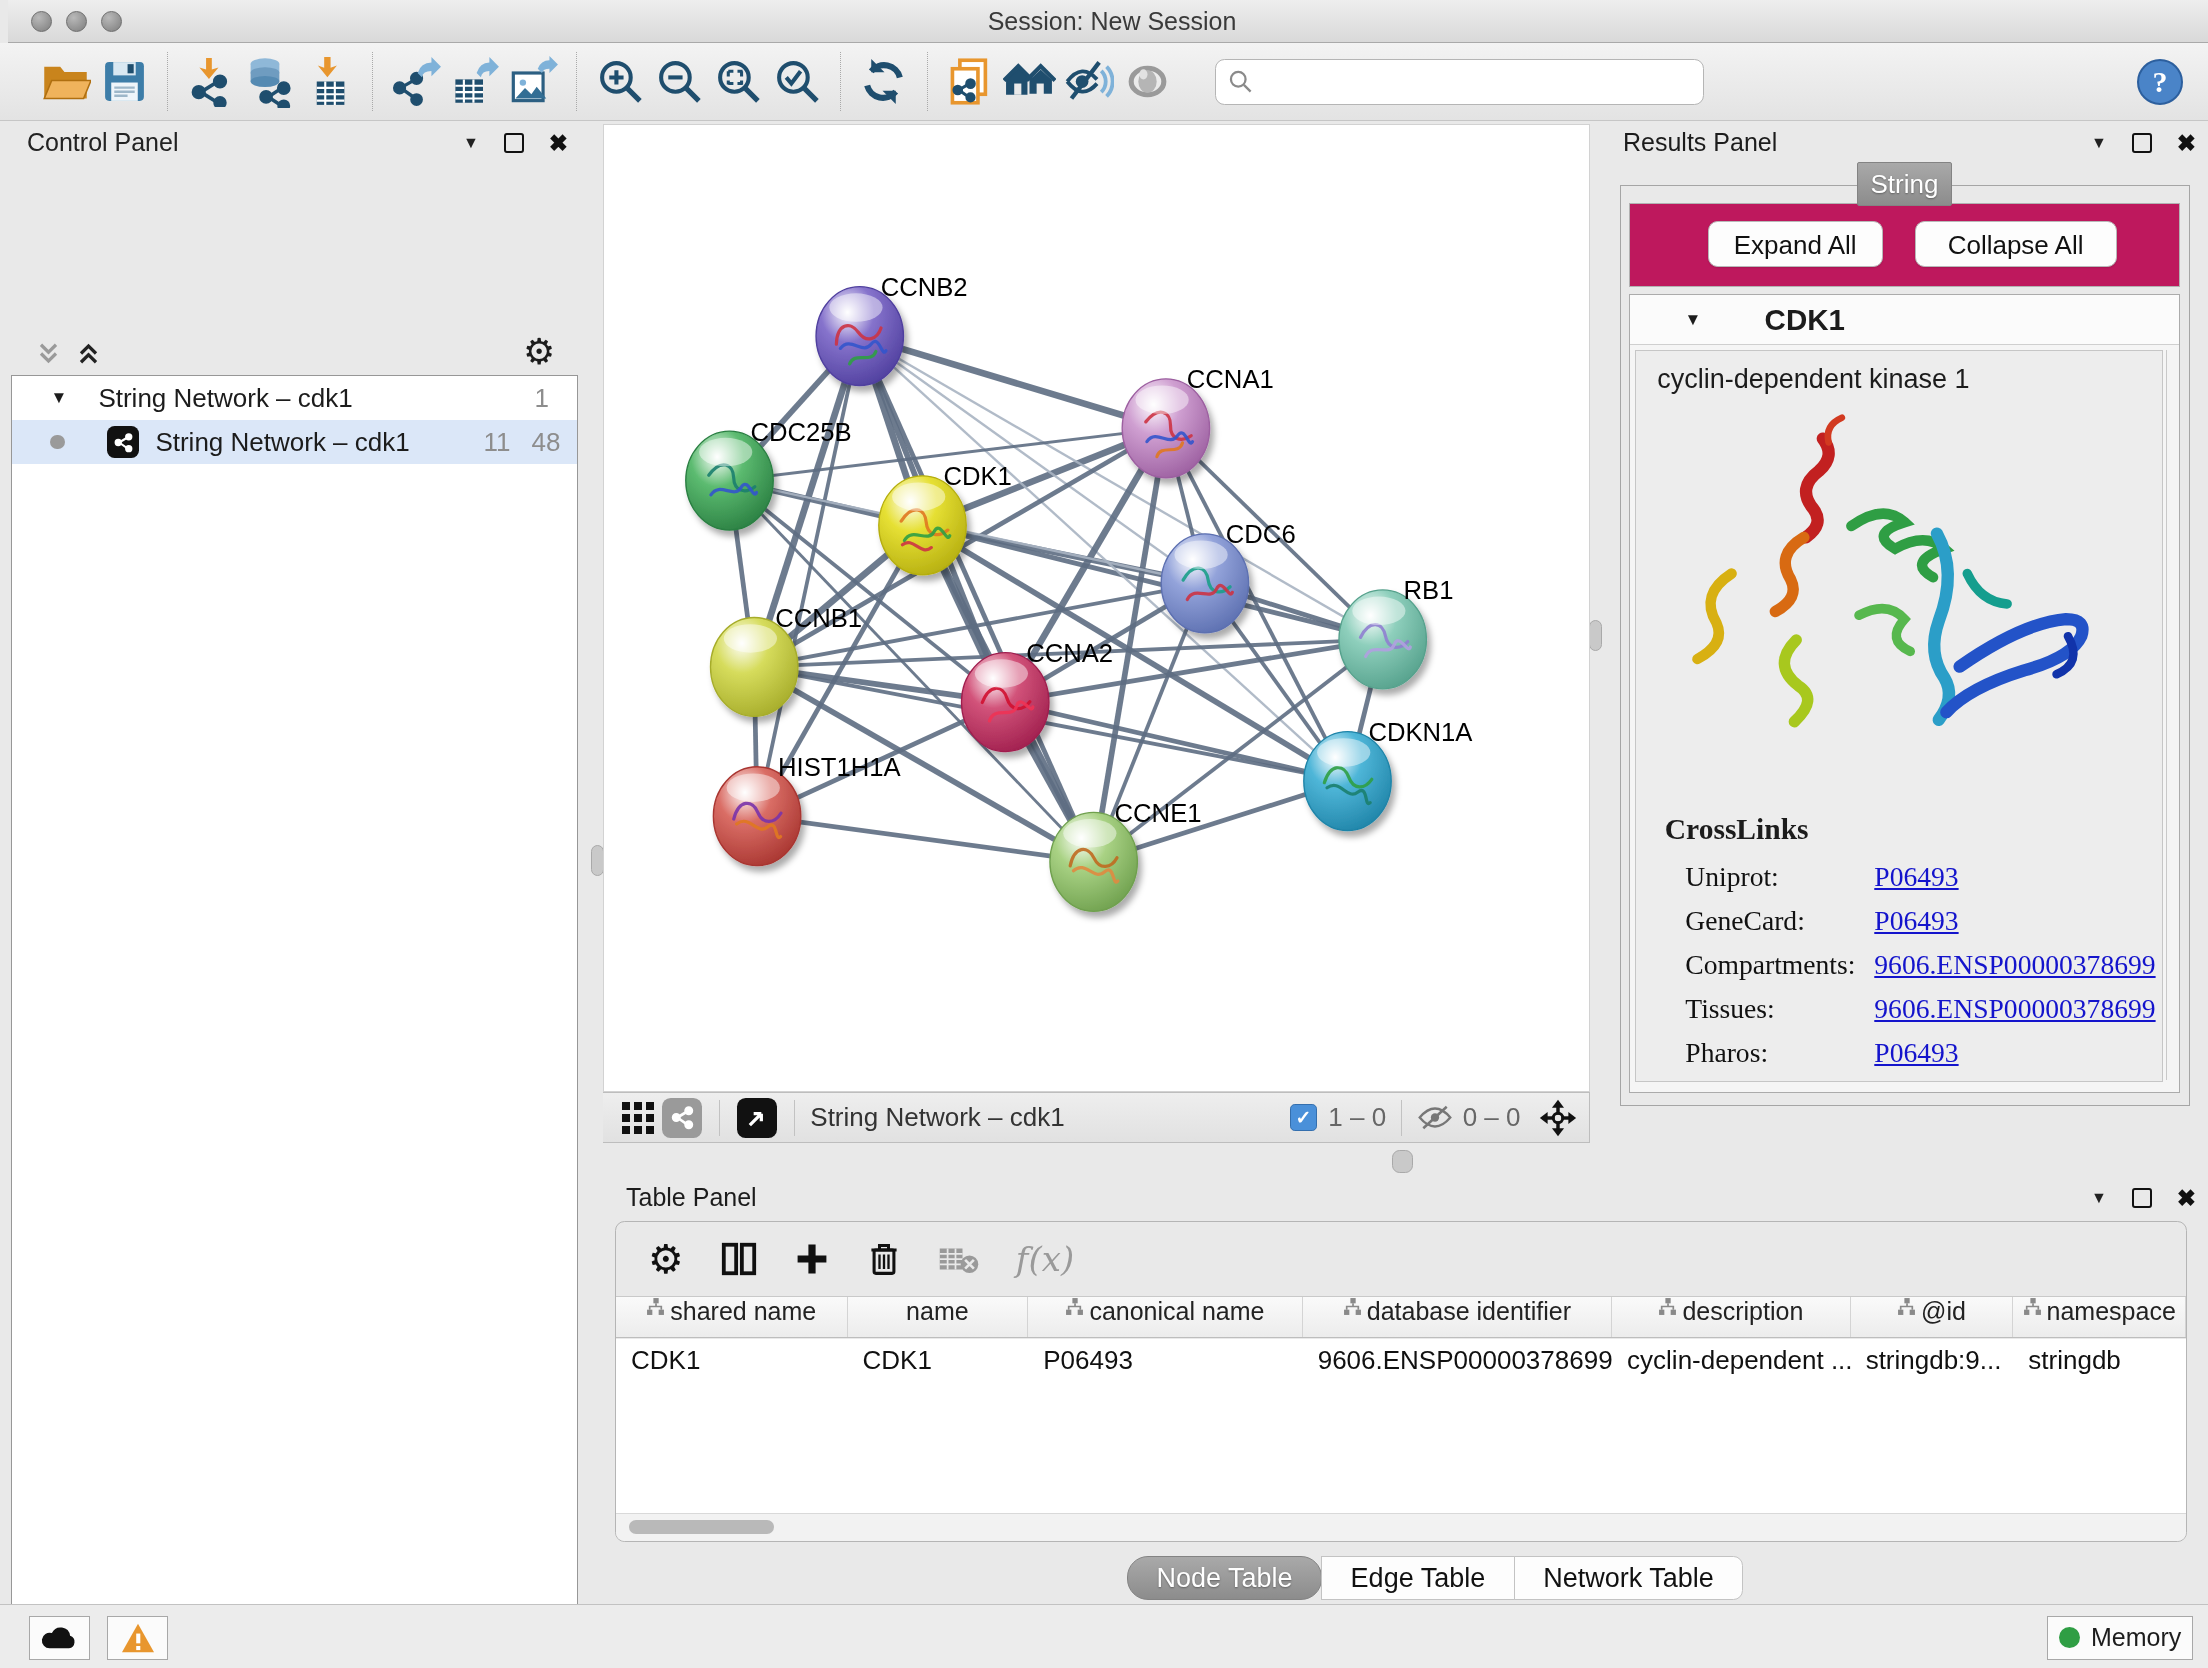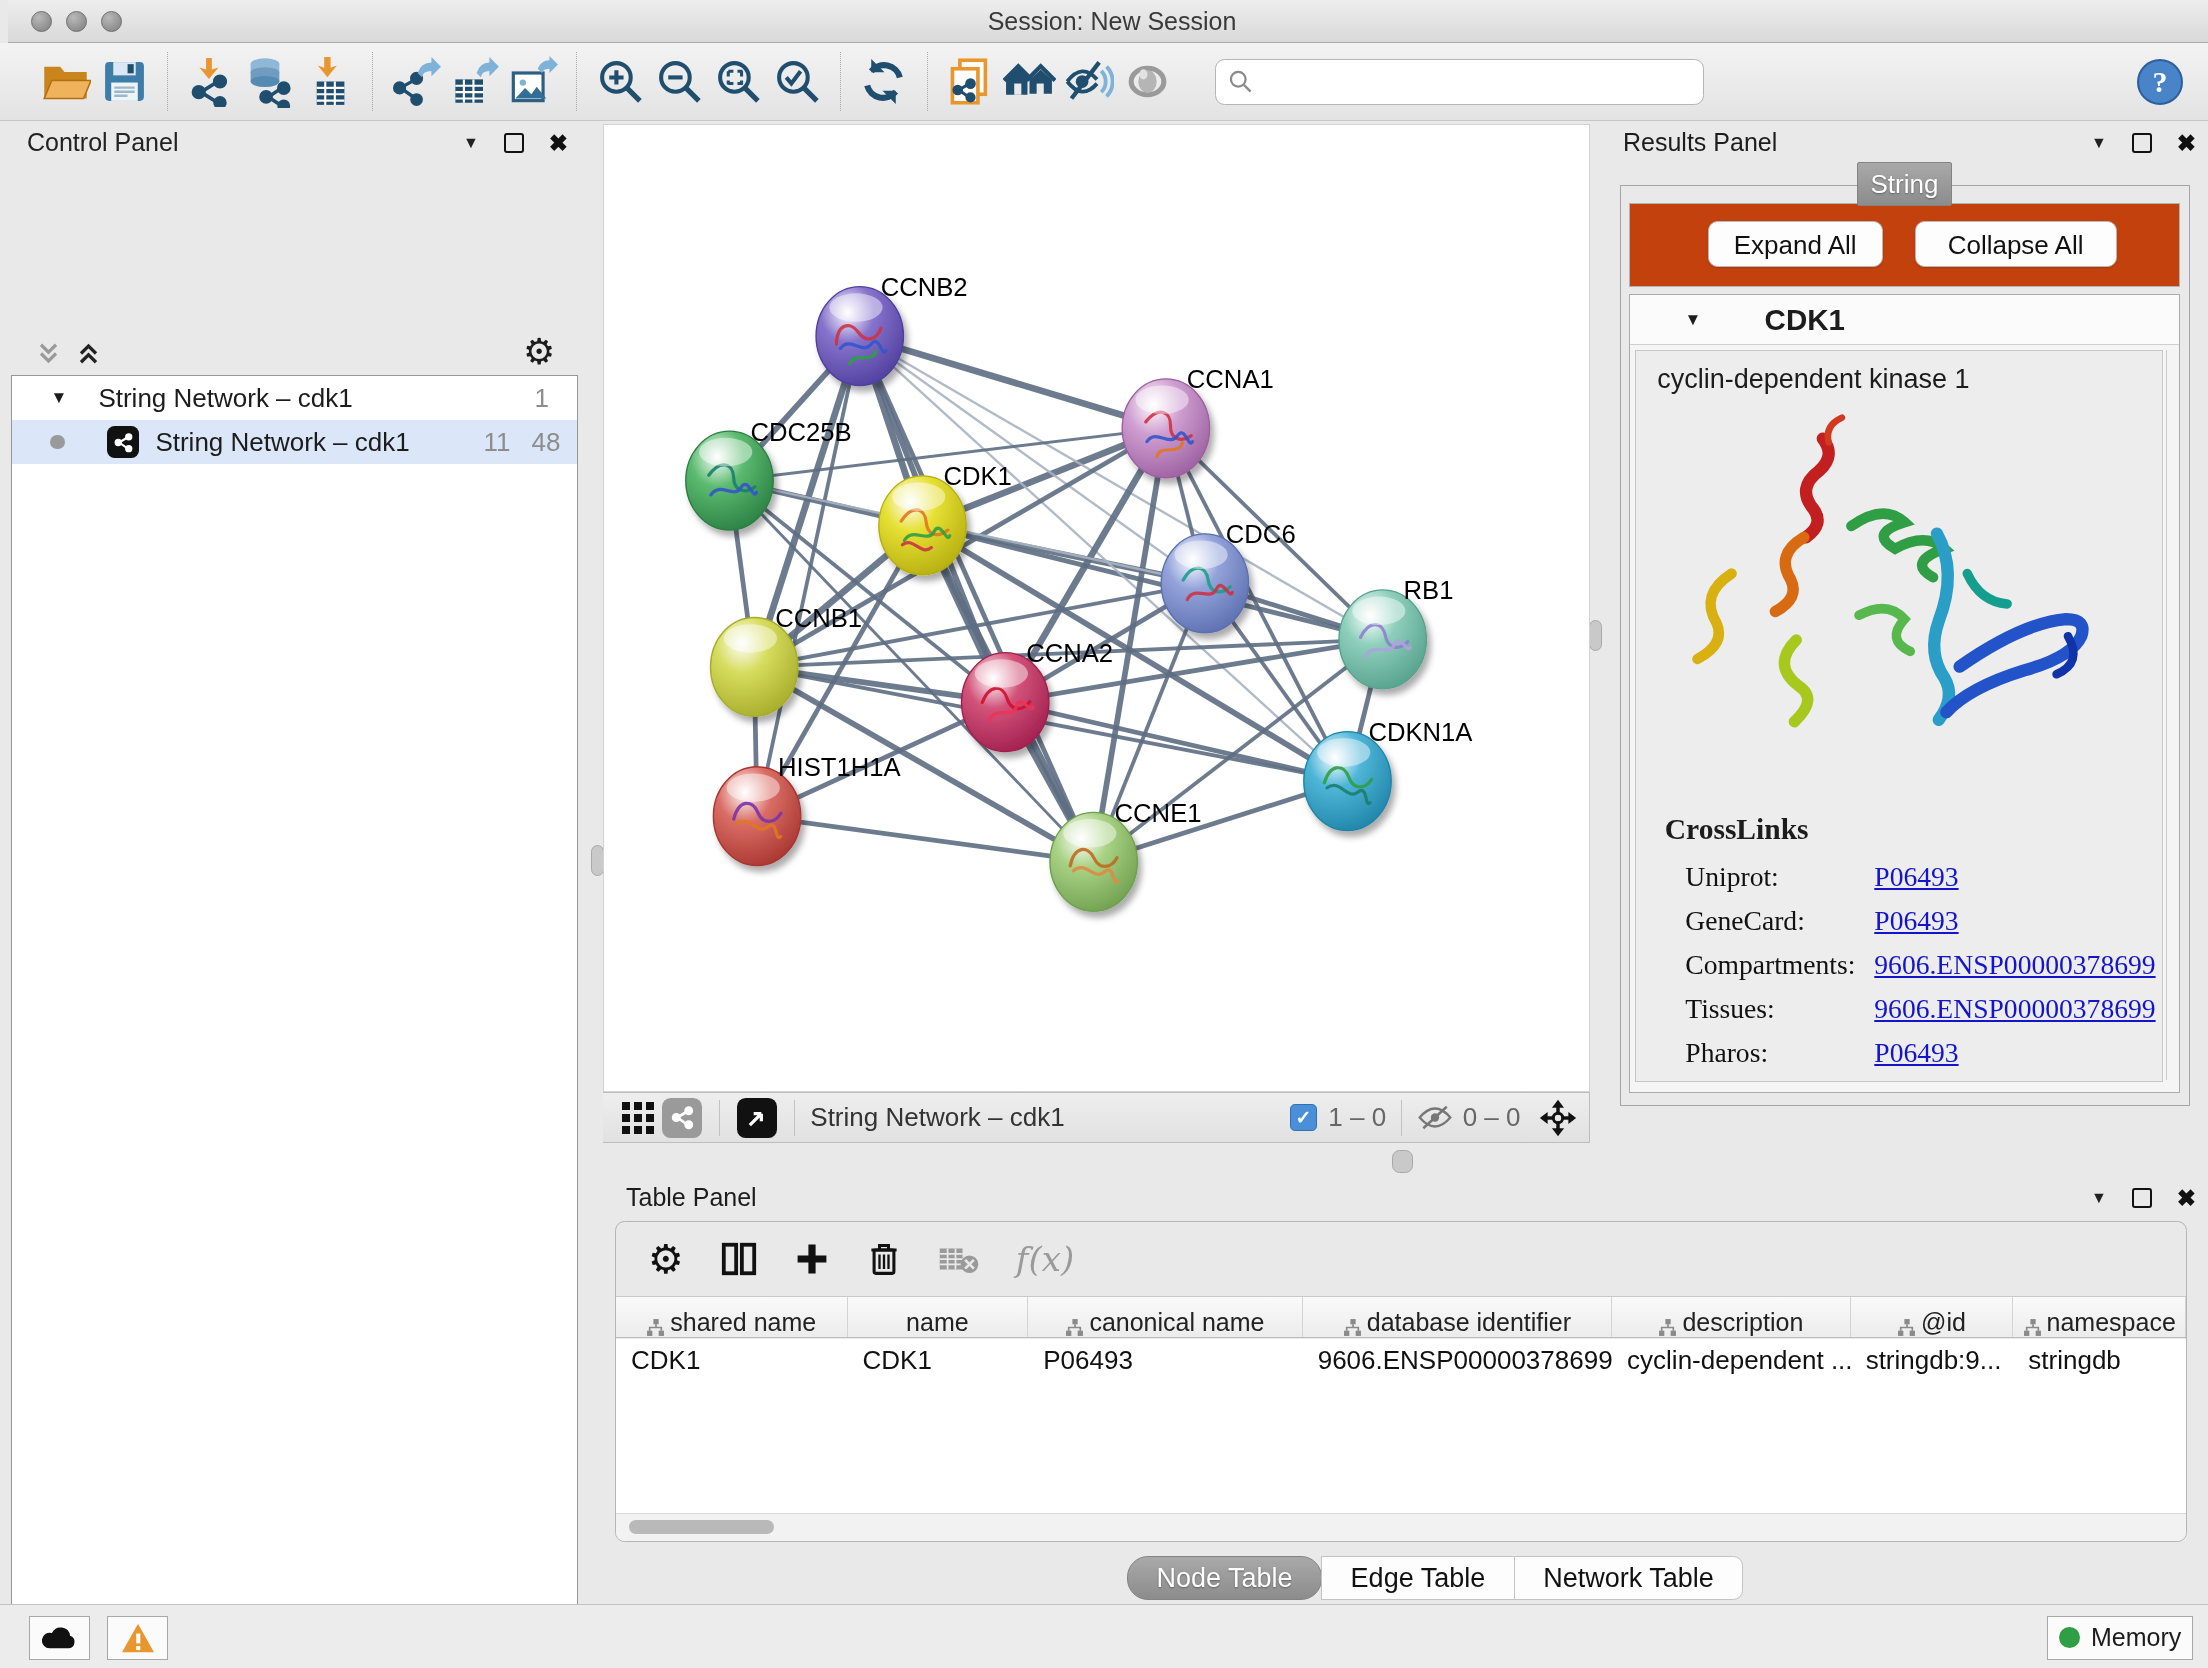--- a/index.html
+++ b/index.html
@@ -47,21 +47,21 @@
     background:linear-gradient(#eeeeee,#e1e1e1);border:1px solid #bdbdbd;border-left:none;
     display:flex;align-items:center;font-size:26px;color:#333;}
   .vb-sep{width:0;height:36px;border-left:1px solid #c2c2c2;margin:0 15px;}
   .vb-btn{width:44px;height:44px;display:flex;align-items:center;justify-content:center;}
   .checkbox{width:25px;height:25px;background:#4a90d9;border:1px solid #346fae;border-radius:4.8px;
     color:#fff;font-size:19px;font-weight:bold;display:flex;align-items:center;justify-content:center;}
   .pill{position:absolute;background:#c9c9c9;border:1px solid #a9a9a9;border-radius:7.6px;}
   
   .rp-box{left:1620px;top:185px;width:568px;height:919px;border:1px solid #a5a5a5;background:#e9e9e9;}
   .rp-innertop{position:absolute;left:7.6px;top:17px;width:551px;height:84px;border:1px solid #b2b2b2;
-    background:#c2410c;box-sizing:border-box;padding-left:9px;}
+    background:#be185d;box-sizing:border-box;padding-left:9px;}
   .rp-btn{position:absolute;top:17px;height:46px;background:#fdfdfd;border:1px solid #b9b9b9;
     border-radius:9.5px;font-size:26px;line-height:44px;text-align:center;color:#111;
     box-shadow:0 1px 1.9px rgba(0,0,0,.12);}
   .rp-entry{position:absolute;left:7.6px;top:108px;width:551px;height:799px;border:1px solid #ababab;
     background:#f5f5f5;box-sizing:border-box;}
   .rp-entry-head{position:absolute;left:0;top:0;width:100%;height:49px;background:#fbfbfb;
     border-bottom:1px solid #cfcfcf;}
   .rp-inner{position:absolute;left:5.7px;top:55px;width:526px;height:730px;background:#ededed;
     border:1px solid #c6c6c6;overflow:hidden;}
   .rp-scroll{position:absolute;right:0px;top:55px;width:11.4px;height:730px;background:#f4f4f4;
@@ -71,21 +71,21 @@
   .xl-link{position:absolute;left:238px;color:#1414cc;text-decoration:underline;}
   .serif{font-family:"Liberation Serif",serif;}
   
   .tp-box{left:615px;top:1221px;width:1572px;height:321px;background:#e9e9e9;
     border:1px solid #b5b5b5;border-radius:9.5px;box-sizing:border-box;overflow:hidden;}
   .tp-toolbar{position:absolute;left:0;top:0;width:100%;height:74px;display:flex;
     align-items:center;padding-left:32px;gap:36px;}
   .thead{position:absolute;left:0;top:74px;width:100%;height:42px;display:flex;
     background:linear-gradient(#fafafa,#ececec);border-top:1px solid #c9c9c9;
     border-bottom:1px solid #bdbdbd;box-sizing:border-box;}
-  .th{display:flex;align-items:flex-end;justify-content:center;gap:5px;font-size:25px;color:#222;
+  .th{display:flex;align-items:flex-start;justify-content:center;gap:5px;font-size:25px;color:#222;
     border-right:1px solid #d4d4d4;box-sizing:border-box;height:100%;overflow:hidden;white-space:nowrap;}
   .tbody{position:absolute;left:0;top:117px;width:100%;height:178px;background:#fff;}
   .tr{display:flex;height:42px;align-items:center;}
   .td{padding-left:15px;font-size:26px;color:#111;box-sizing:border-box;overflow:hidden;
     white-space:nowrap;height:100%;display:flex;align-items:center;}
   .tp-scrollstrip{position:absolute;left:0;bottom:0;width:100%;height:27px;background:#f2f2f2;
     border-top:1px solid #d9d9d9;}
   .tp-thumb{position:absolute;left:13.3px;top:5.7px;width:145px;height:14.3px;border-radius:7.6px;background:#b9b9b9;}
   .bottom-tabs{left:1127px;top:1556px;display:flex;}
   .btab{height:42px;line-height:42px;padding:0 28.5px;font-size:27px;background:#fdfdfd;

